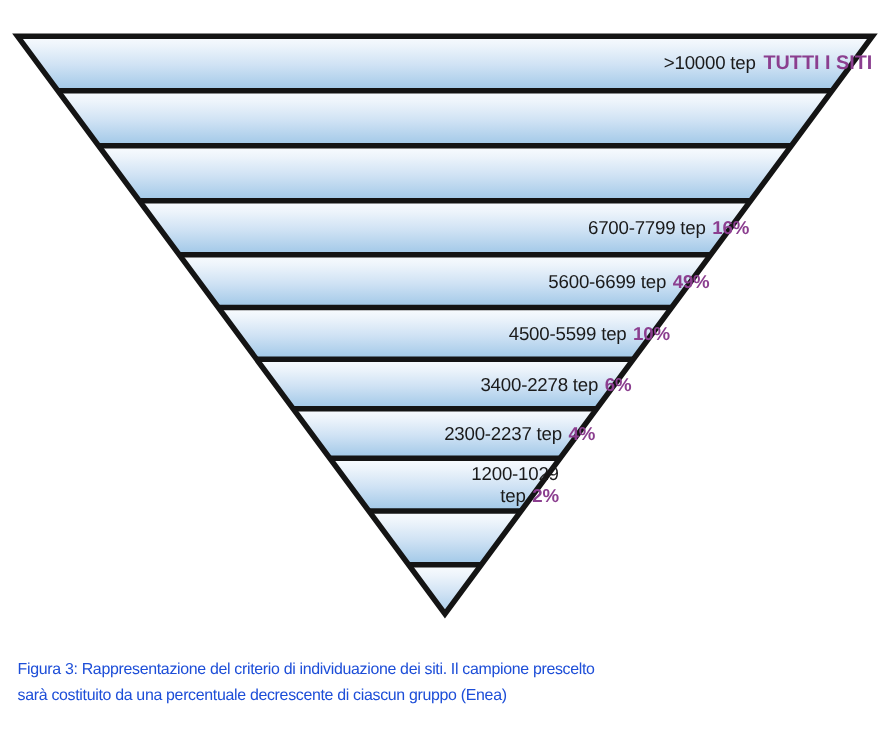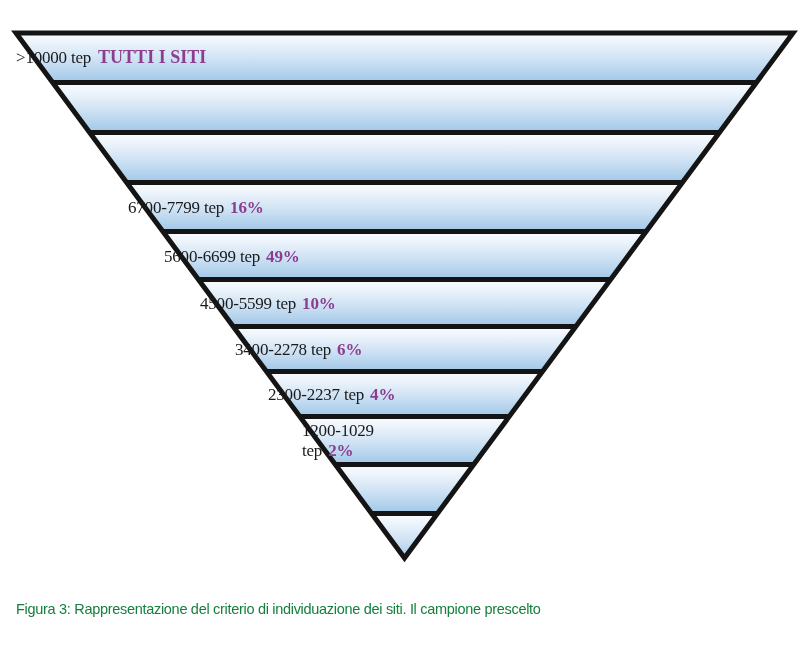--- a/index.html
+++ b/index.html
@@ -39,27 +39,27 @@
     top: 0;
     width: 809px;
     height: 600px;
     pointer-events: none;
   }
 
   .band-label {
     position: absolute;
     text-align: center;
     color: #1a1a1a;
-    font-family: Liberation Serif, serif;
+    font-family: Liberation Sans, sans-serif;
     font-size: 17px;
     line-height: 21px;
     letter-spacing: -0.2px;
     white-space: nowrap;
     display: flex;
-    align-items: flex-start;
+    align-items: flex-end;
     justify-content: center;
     flex-direction: column;
   }
 
   .band-label .range {
     color: #1a1a1a;
   }
 
   .band-label .pct {
     color: #8B3E8F;
@@ -82,21 +82,21 @@
   .band-label.top-row .pct {
     font-size: 18px;
     letter-spacing: 0px;
   }
 
   #caption {
     position: absolute;
     left: 16px;
     top: 598px;
     width: 620px;
-    color: #15803d;
+    color: #1d4ed8;
     font-family: "Liberation Sans", sans-serif;
     font-size: 14.5px;
     line-height: 23px;
     letter-spacing: -0.3px;
   }
   #caption .cap-line {
     display: block;
   }
 </style>
 </head>
@@ -178,15 +178,16 @@
     <div class="band-label two-line" style="left:302px; top:418px; width:206px; height:46px;">
       <span class="line1 range">1200-1029</span>
       <span class="line2"><span class="range">tep</span><span class="pct" style="margin-left:6px;">2%</span></span>
     </div>
 
 
   </div>
 
   <div id="caption">
     <span class="cap-line">Figura 3: Rappresentazione del criterio di individuazione dei siti. Il campione prescelto</span>
+    <span class="cap-line">sarà costituito da una percentuale decrescente di ciascun gruppo (Enea)</span>
   </div>
 
 </div>
 
 </body></html>

